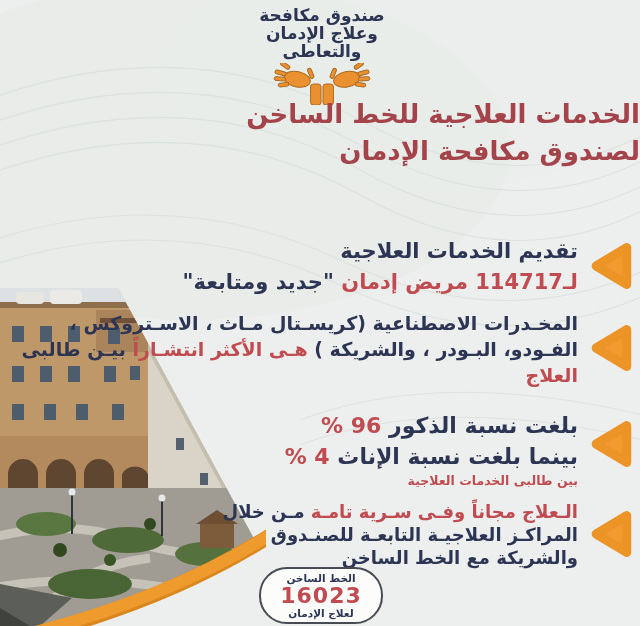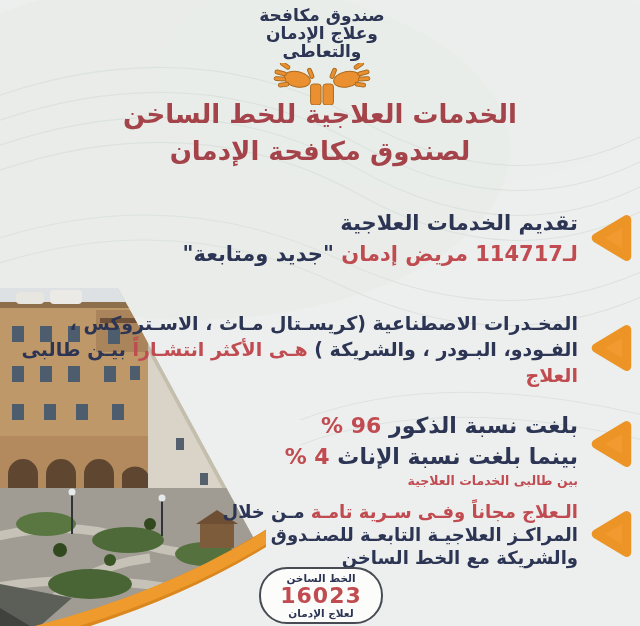--- a/index.html
+++ b/index.html
@@ -11,30 +11,30 @@
   #poster{position:relative;width:640px;height:626px;background:var(--bg);overflow:hidden;}
 
   .bgdeco{position:absolute;inset:0;pointer-events:none;}
 
   
   .logo{position:absolute;top:6px;left:0;width:644px;display:flex;flex-direction:column;align-items:center;}
   .logo .l{font-size:17px;font-weight:bold;color:var(--navy);line-height:18px;text-align:center;direction:rtl;}
   .logo .hands{margin-top:3px;}
 
   
-  .heading{position:absolute;top:96px;left:0;width:640px;text-align:center;direction:rtl;}
+  .heading{position:absolute;top:96px;left:0;width:640px;text-align:right;direction:rtl;}
   .hline{font-size:26px;font-weight:bold;color:var(--heading-red);line-height:37px;white-space:nowrap;}
 
   
   .bullet{position:absolute;right:6px;display:flex;direction:rtl;align-items:flex-start;gap:10px;text-align:right;}
   .bline{white-space:nowrap;direction:rtl;}
   .navy{color:var(--navy);font-weight:bold;}
   .red{color:var(--accent-red);font-weight:bold;}
   .arrow svg{display:block;}
-  .b1{top:208px;} .b1 .bline{font-size:21px;line-height:31px;}
+  .b1{top:236px;} .b1 .bline{font-size:21px;line-height:31px;}
   .b2{top:310px;} .b2 .bline{font-size:19px;line-height:26px;}
   .b3{top:410px;} .b3 .bline{font-size:22px;line-height:31px;}
   .b3 .bline.small{font-size:12.5px;line-height:17px;}
   .b4{top:500px;} .b4 .bline{font-size:18px;line-height:23px;margin-left:28px;}
   .m1{margin-top:4px;} .m2{margin-top:12px;} .m3{margin-top:8px;} .m4{margin-top:8px;}
 
   
   .photo{position:absolute;left:0;top:288px;width:266px;height:338px;}
 
   

